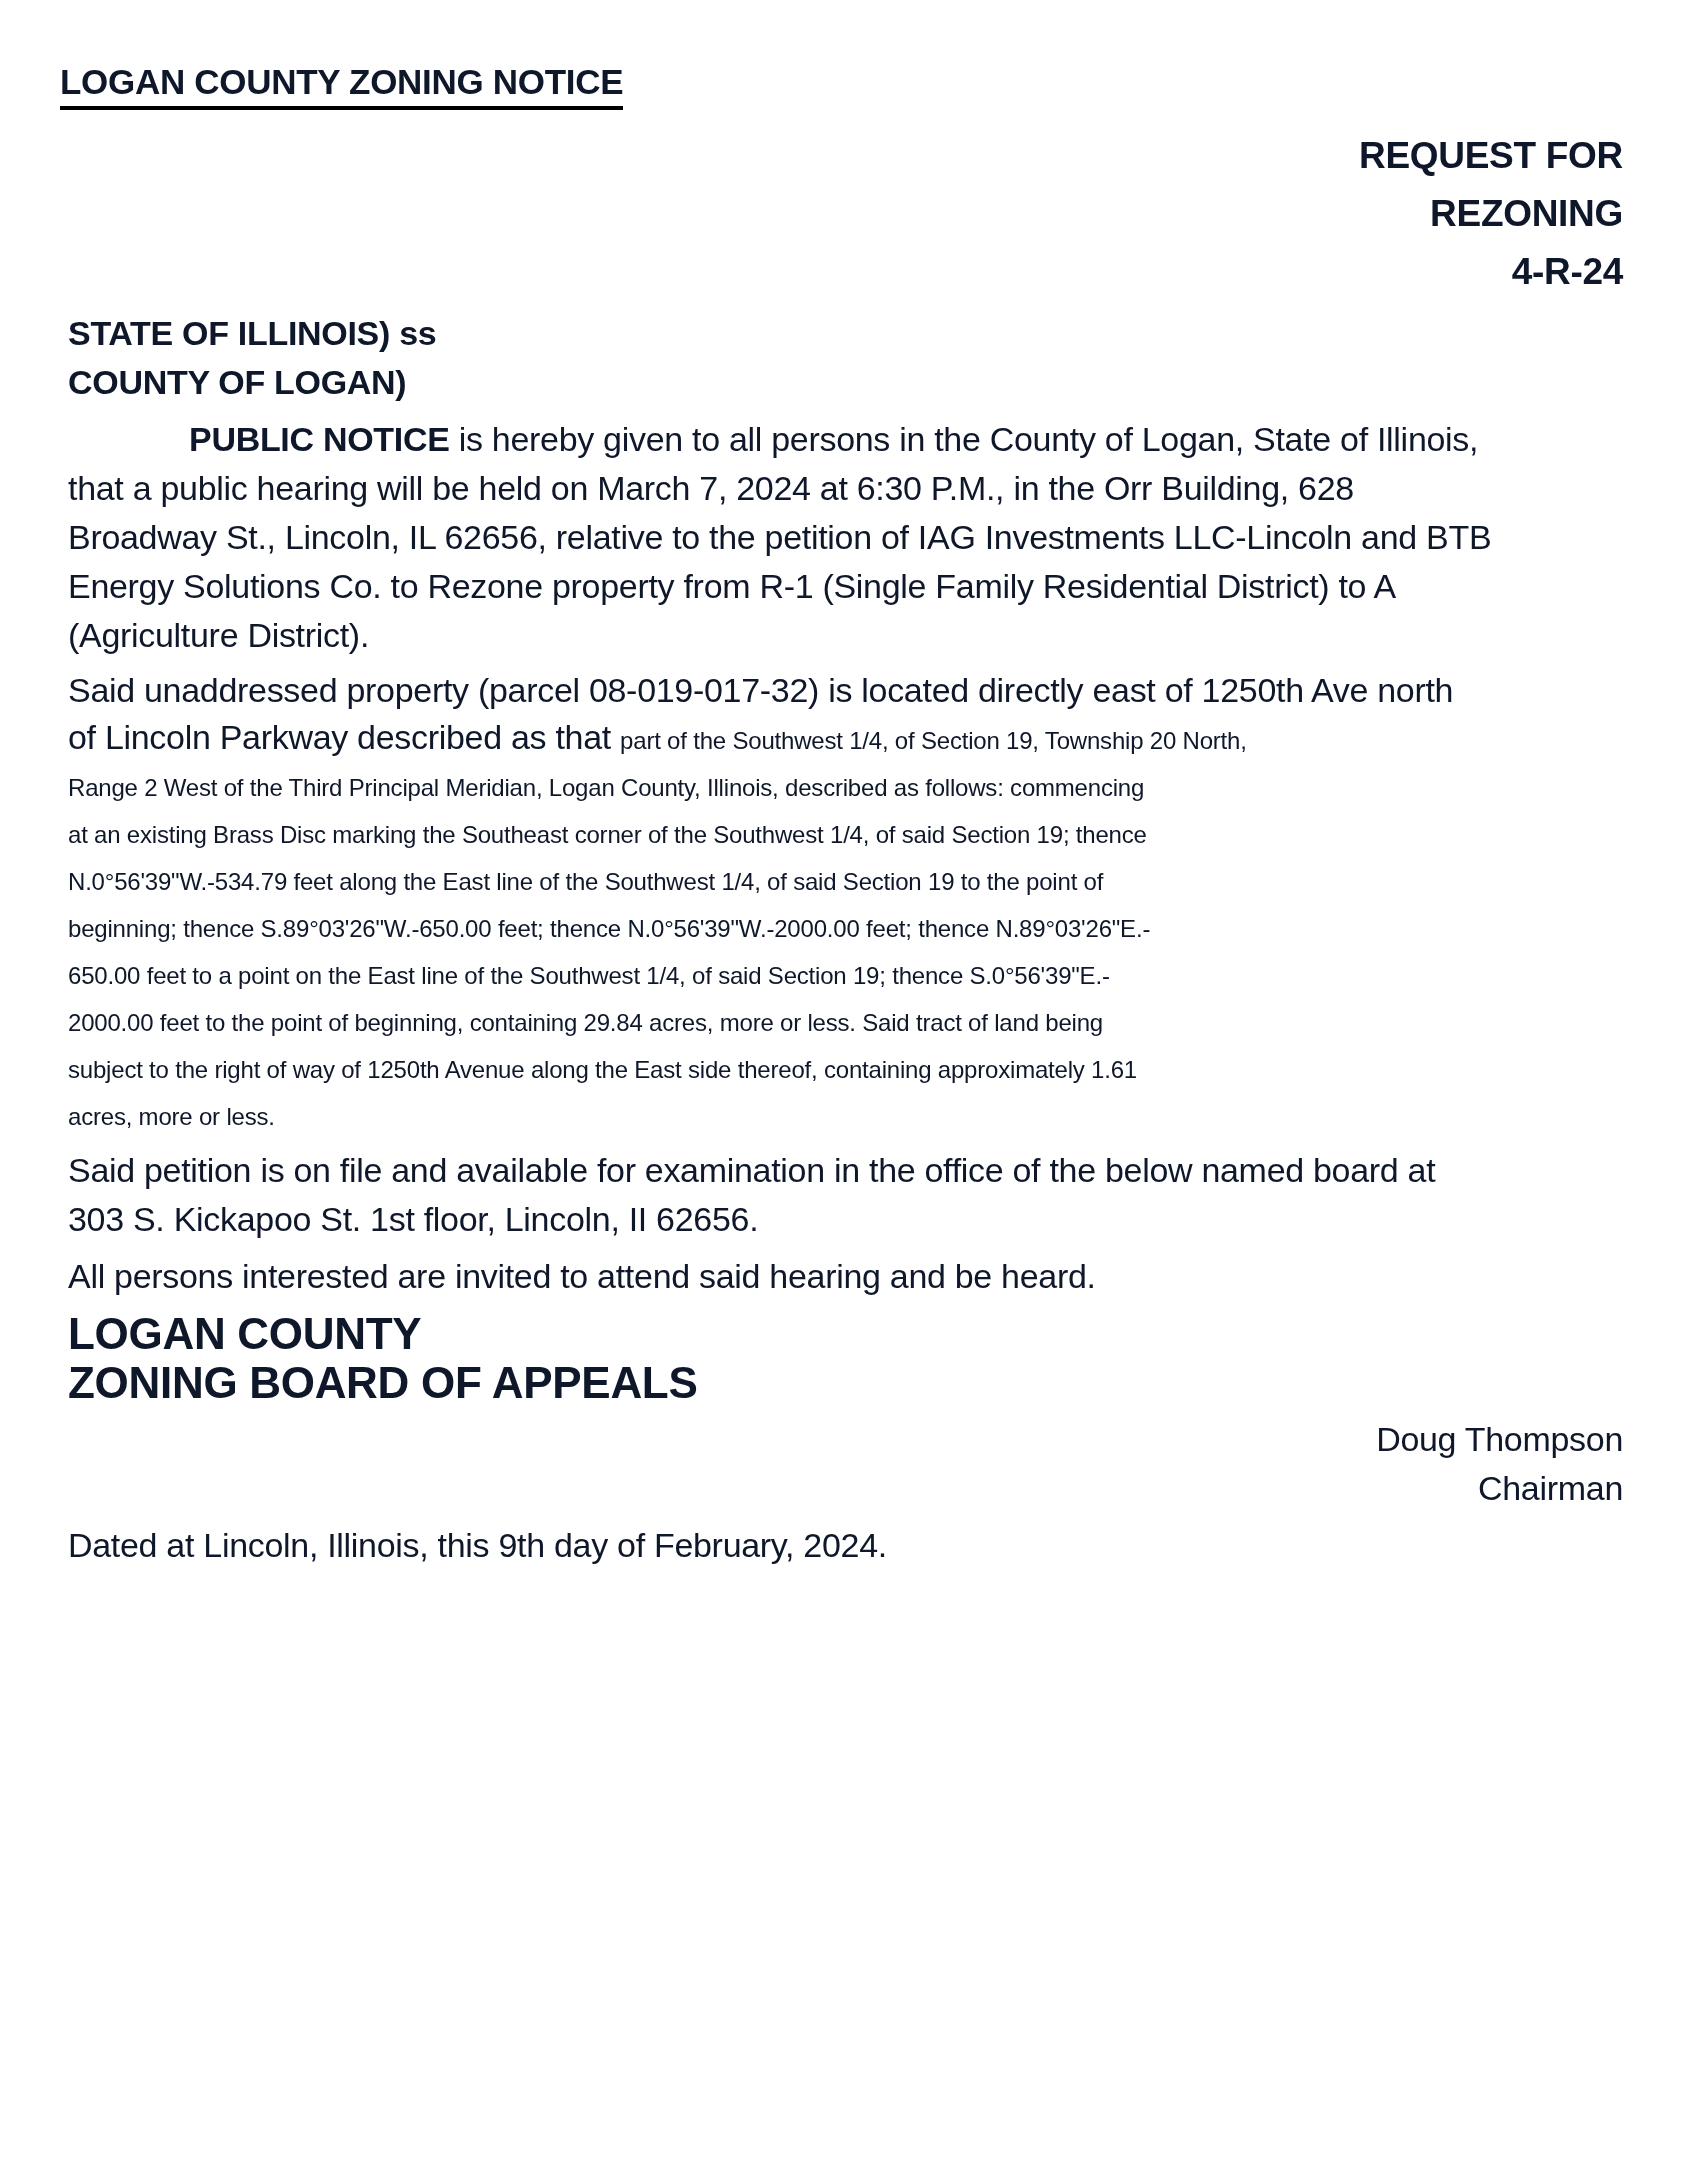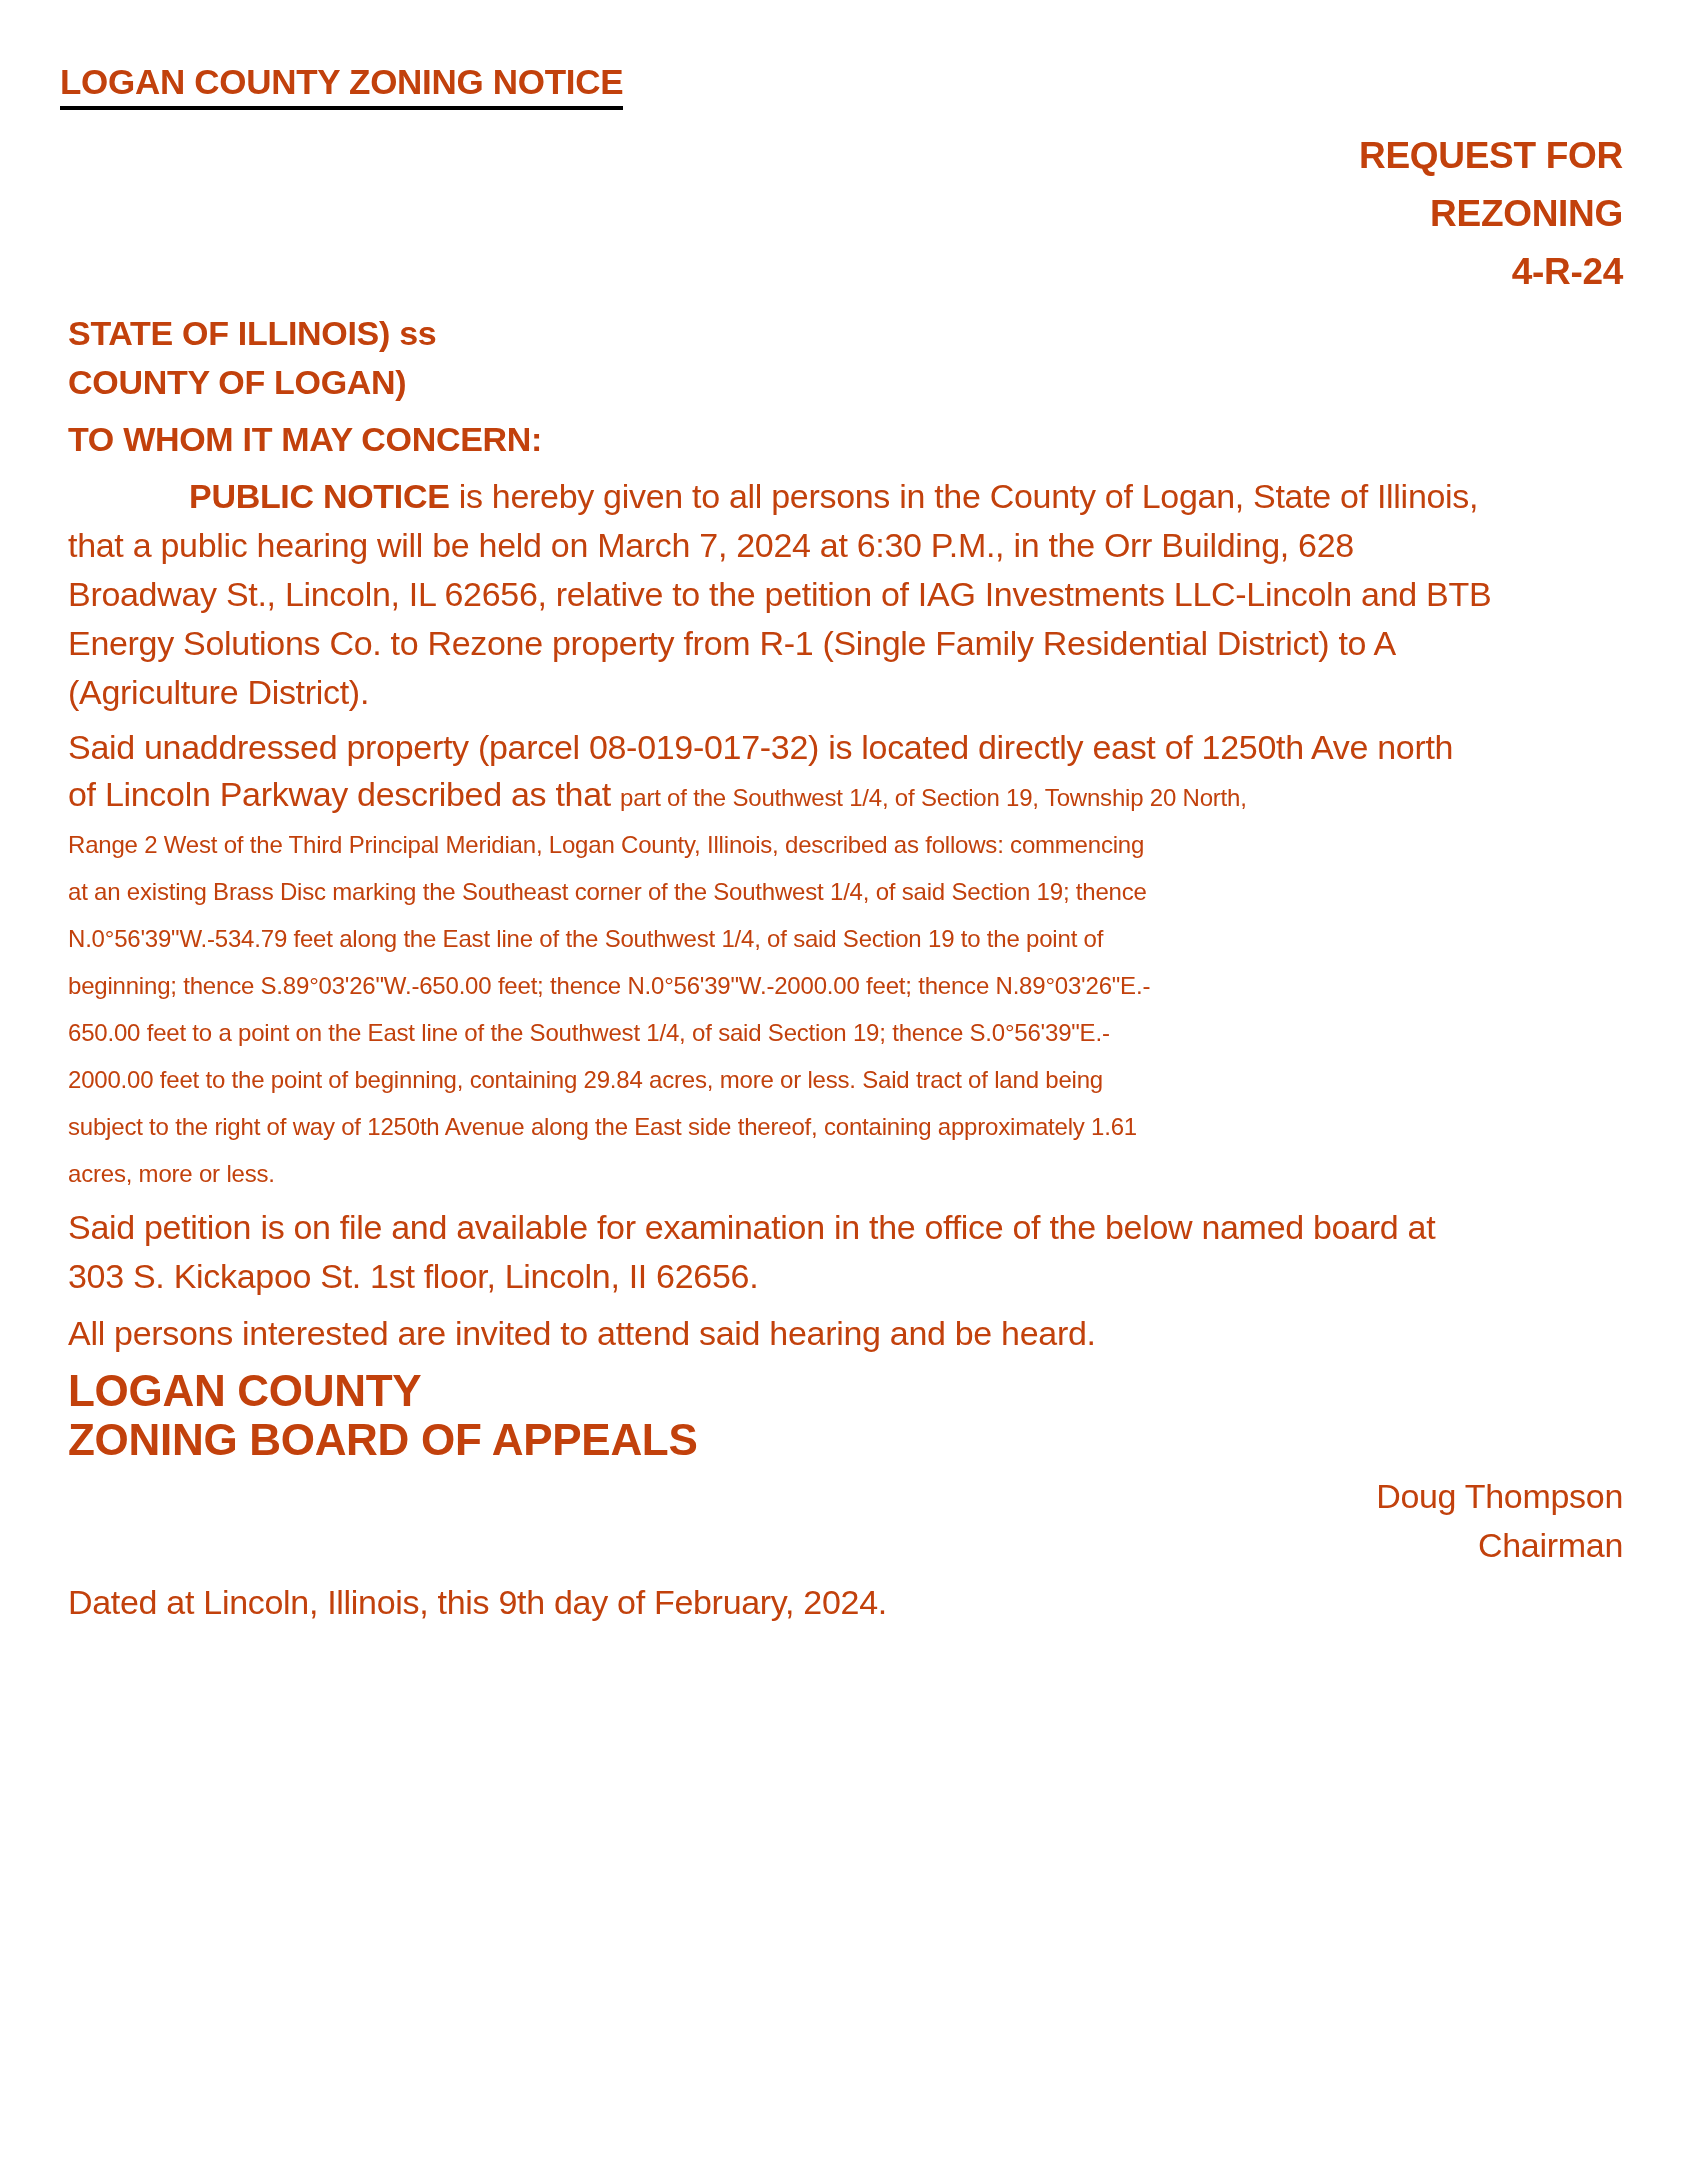--- a/index.html
+++ b/index.html
@@ -5,21 +5,21 @@
   html, body {
     margin: 0;
     padding: 0;
     background: #ffffff;
   }
   .page {
     position: relative;
     width: 1688px;
     height: 2183px;
     background: #ffffff;
-    color: #c2410c;
+    color: #0f172a;
     font-family: "Liberation Sans", sans-serif;
     box-sizing: border-box;
     padding: 0 57px 0 60px;
     overflow: hidden;
     letter-spacing: -0.3px;
   }
   .page p { margin: 8px; }
 
   .doc-title {
     margin-top: 57px;
@@ -127,21 +127,20 @@
 
   <div class="doc-title"><span class="title-text">LOGAN COUNTY ZONING NOTICE</span></div>
 
   <p class="request-header">REQUEST FOR
 REZONING
 4-R-24</p>
 
   <p class="state-block">STATE OF ILLINOIS) ss
 COUNTY OF LOGAN)</p>
 
-  <p class="salutation">TO WHOM IT MAY CONCERN:</p>
 
   <p class="notice-par"><span class="lead">PUBLIC NOTICE</span><span> is hereby given to all persons in the County of Logan, State of Illinois,
 that a public hearing will be held on March 7, 2024 at 6:30 P.M., in the Orr Building, 628
 Broadway St., Lincoln, IL 62656, relative to the petition of IAG Investments LLC-Lincoln and BTB
 Energy Solutions Co. to Rezone property from R-1 (Single Family Residential District) to A
 (Agriculture District).</span></p>
 
   <p class="legal-par"><span class="legal-intro">Said unaddressed property (parcel 08-019-017-32) is located directly east of 1250th Ave north
 of Lincoln Parkway described as that </span><span class="legal-detail">part of the Southwest 1/4, of Section 19, Township 20 North,
 Range 2 West of the Third Principal Meridian, Logan County, Illinois, described as follows: commencing

